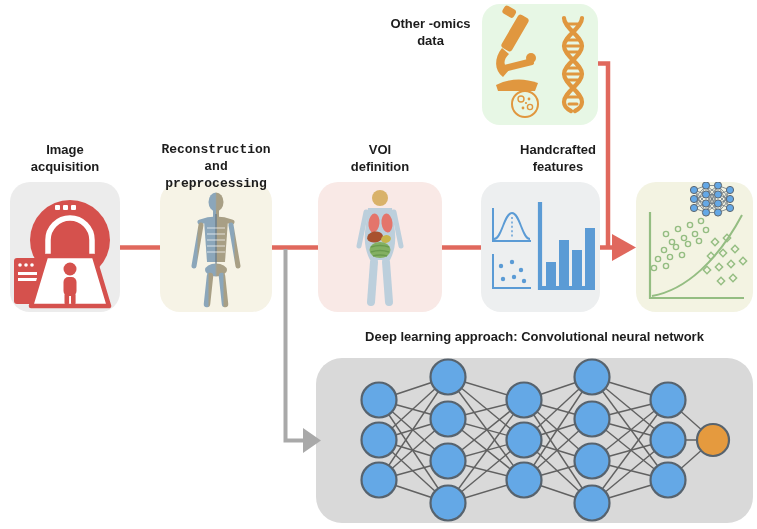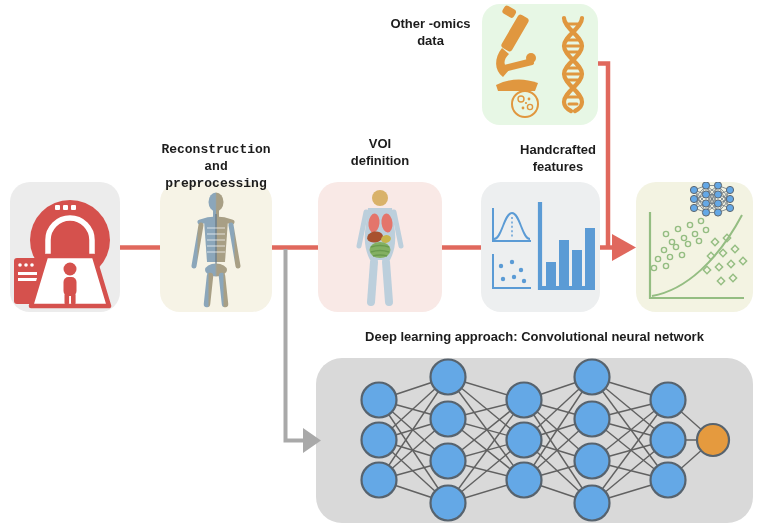--- a/index.html
+++ b/index.html
@@ -10,21 +10,21 @@
   #box-acquisition{left:10px;top:182px;width:110px;height:130px;background:var(--bg-acquisition);}
   #box-reconstruction{left:160px;top:182px;width:112px;height:130px;background:var(--bg-reconstruction);}
   #box-voi{left:318px;top:182px;width:124px;height:130px;background:var(--bg-voi);}
   #box-features{left:481px;top:182px;width:119px;height:130px;background:var(--bg-features);}
   #box-modeling{left:636px;top:182px;width:117px;height:130px;background:var(--bg-modeling);}
   #box-omics{left:482px;top:4px;width:116px;height:121px;background:var(--bg-omics);border-radius:18px;}
   #box-dl{left:316px;top:358px;width:437px;height:165px;background:var(--bg-dl);border-radius:26px;}
   .step-label{position:absolute;font-weight:700;font-size:13px;line-height:1.3;color:#1c1c1c;text-align:center;z-index:6;}
   #label-acquisition{left:24px;top:142px;width:82px;}
   #label-reconstruction{left:151px;top:142px;width:130px;font-family:Liberation Mono, monospace;}
-  #label-voi{left:345px;top:136px;width:70px;}
+  #label-voi{left:345px;top:142px;width:70px;}
   #label-features{left:512px;top:142px;width:92px;}
   #label-modeling{left:646px;top:150px;width:97px;}
   #label-omics{left:383px;top:16px;width:95px;}
   #label-dl{left:316px;top:329px;width:437px;font-size:13px;}
   #connectors{position:absolute;left:0;top:0;width:757px;height:529px;z-index:5;pointer-events:none;}
   .red-line{stroke:var(--arrow-red);stroke-width:4.5;fill:none;}
   .red-head{fill:var(--arrow-red);}
   .gray-line{stroke:var(--gray-arrow);stroke-width:4;fill:none;}
   .gray-head{fill:var(--gray-arrow);}
   
@@ -40,20 +40,21 @@
   .mini-node{fill:var(--node-blue);stroke:#5d6770;stroke-width:1;}
   
   .orange-fill{fill:var(--omics-orange);}
   .orange-stroke{stroke:var(--omics-orange);fill:none;}
 </style>
 </head>
 <body>
 
 <div class="canvas">
 
+  <div class="step-label" id="label-acquisition">Image acquisition</div>
   <div class="step-label" id="label-reconstruction">Reconstruction and preprocessing</div>
   <div class="step-label" id="label-voi">VOI definition</div>
   <div class="step-label" id="label-features">Handcrafted features</div>
   <div class="step-label" id="label-omics">Other -omics data</div>
   <div class="step-label" id="label-dl">Deep learning approach: Convolutional neural network</div>
 
   <div class="box" id="box-omics">
     <svg viewBox="0 0 116 121">
       <g class="orange-fill">
         <rect x="27" y="10" width="12" height="38" rx="3" transform="rotate(30 33 29)"></rect>

